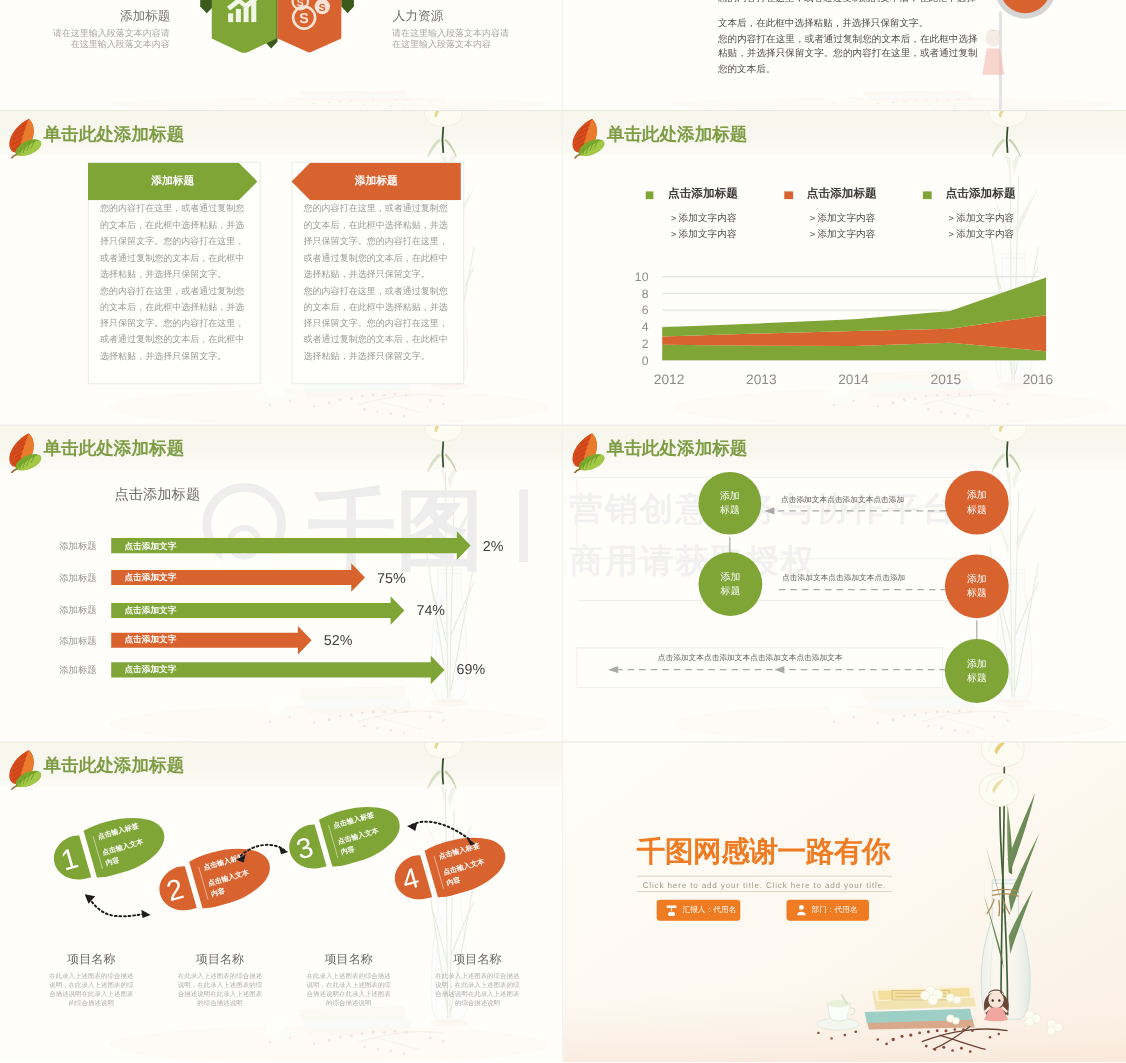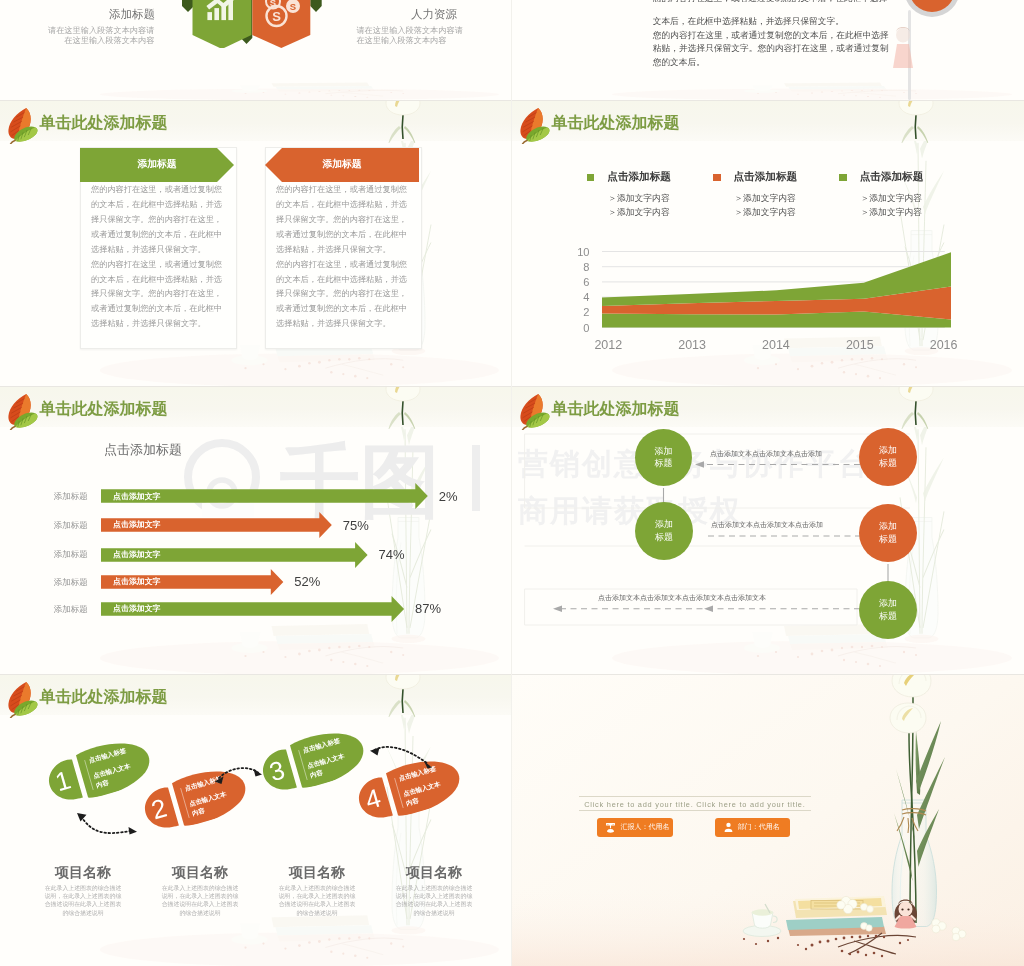--- a/index.html
+++ b/index.html
@@ -28,21 +28,21 @@
   .lg-lab{font-size:10.6px;font-weight:700;color:#3b3b3b;line-height:11px;}
   .lg-sub{font-size:8.8px;color:#4f4f4f;line-height:10px;}
 
   .barlab{font-size:8.5px;color:#959595;}
   .barinner{font-size:7.9px;color:#fff;font-weight:700;}
   .barval{font-size:13px;color:#3f3f3f;font-weight:400;}
 
   .node{position:absolute;border-radius:50%;display:flex;align-items:center;
      justify-content:center;color:#fff;font-size:9px;line-height:1.42;text-align:center;font-weight:400;}
   .conn-text{position:absolute;font-size:7px;color:#646464;white-space:nowrap;}
-  .itemname{font-size:14px;color:#6a6a6a;font-weight:700;}
+  .itemname{font-size:11px;color:#6a6a6a;font-weight:400;}
   .itemdesc{font-size:5.9px;line-height:8.2px;color:#adadad;text-align:center;}
 
   .thx{position:absolute;font-size:26px;font-weight:700;color:#ef7c22;letter-spacing:-0.4px;white-space:nowrap;line-height:1;}
   .thxsub{position:absolute;font-size:7.4px;color:#9b9e85;letter-spacing:.75px;white-space:nowrap;line-height:12px;text-align:center;}
   .pill{position:absolute;background:#ef7c22;border-radius:3px;display:flex;align-items:center;
      color:#fff;font-size:7px;}
 </style>
 </head>
 <body>
 
@@ -84,21 +84,21 @@
           <circle cx="368" cy="124" r="1.1"></circle>
      <circle cx="286" cy="115" r="1.1"></circle>
           <circle cx="264" cy="110" r="1.1"></circle>
      <circle cx="246" cy="114" r="1.1"></circle>
           <circle cx="392" cy="110" r="1.2"></circle>
      <circle cx="404" cy="113" r="1.1"></circle>
    </g>
       </svg>
       <div style="position: absolute; left: 55px; top: 7px; width: 100px; text-align: right; font-size: 11.5px; color: rgb(115, 115, 115);">添加标题</div>
       <div style="position: absolute; left: 47.8px; top: 25.8px; width: 106.6px; text-align: right; font-size: 8.2px; line-height: 9.7px; color: rgb(168, 168, 168);">请在这里输入段落文本内容请在这里输入段落文本内容</div>
-      <div style="position: absolute; left: 357px; top: 7px; width: 100px; text-align: right; font-size: 11.5px; color: rgb(115, 115, 115);">人力资源</div>
+      <div style="position: absolute; left: 357px; top: 7px; width: 100px; text-align: left; font-size: 11.5px; color: rgb(115, 115, 115);">人力资源</div>
       <div style="position: absolute; left: 356.4px; top: 25.8px; width: 106.6px; text-align: left; font-size: 8.2px; line-height: 9.7px; color: rgb(168, 168, 168);">请在这里输入段落文本内容请在这里输入段落文本内容</div>
       <svg width="150" height="56" viewBox="0 0 150 56" style="position:absolute;left:180px;top:-8px;">
    <path d="M2 0 L14 0 L14 14 L8 20 L2 14 Z" fill="#3d5a1d"></path>
    <path d="M60.8 0 L72.3 0 L72.3 46 L66.5 52 L60.8 46 Z" fill="#3d5a1d"></path>
    <path d="M130.3 0 L141.7 0 L141.7 14 L136 20 L130.3 14 Z" fill="#3d5a1d"></path>
    <path d="M12.5 0 L71.4 0 L71.4 43 L42 57 L12.5 43 Z" fill="#7ea536"></path>
    <path d="M72.3 0 L130.3 0 L130.3 43 L101.3 56 L72.3 43 Z" fill="#d9632e"></path>
    <g fill="#f2f6e6">
      <rect x="27.4" y="20.1" width="4.6" height="8"></rect>
      <rect x="34.4" y="16.1" width="4.6" height="12"></rect>
@@ -516,21 +516,21 @@
         <path d="M0 7.15 H169.82000000000002 V1 L182.32000000000002 14 L169.82000000000002 27 V20.85 H0 Z" fill="#d9632e"></path>
       </svg>
       <div class="barlab" style="position: absolute; left: 52.4px; top: 189.5px; width: 36.9px; text-align: center; line-height: 10px;">添加标题</div>
       <div class="barinner" style="position: absolute; left: 113.1px; top: 189.9px; line-height: 9px;">点击添加文字</div>
       <div class="barval" style="position: absolute; left: 294.32px; top: 187.2px; line-height: 15px;">52%</div>
       <svg width="305.064" height="28" viewBox="0 0 305.064 28" style="position:absolute;left:101px;top:207.9px;">
         <path d="M0 7.15 H290.564 V1 L303.064 14 L290.564 27 V20.85 H0 Z" fill="#7ea536"></path>
       </svg>
       <div class="barlab" style="position: absolute; left: 52.4px; top: 216.7px; width: 36.9px; text-align: center; line-height: 10px;">添加标题</div>
       <div class="barinner" style="position: absolute; left: 113.1px; top: 217.1px; line-height: 9px;">点击添加文字</div>
-      <div class="barval" style="position: absolute; left: 415.064px; top: 214.4px; line-height: 15px;">87%</div>
+      <div class="barval" style="position: absolute; left: 415.064px; top: 214.4px; line-height: 15px;">69%</div>
     </div>
   <div class="slide" id="sl-F" style="left:512px;top:387px;width:512px;height:287px;">
       <svg class="botart" width="512" height="132" viewBox="0 0 512 132" preserveAspectRatio="none">
    <g opacity="0.55">
      <ellipse cx="300" cy="116" rx="200" ry="17" fill="#fdf6f2"></ellipse>
      <path d="M272 84 L368 82 L370 92 L274 94 Z" fill="#f7f4ec"></path>
      <path d="M276 94 L372 92 L374 100 L278 102 Z" fill="#f3f7f4"></path>
      <path d="M278 102 L374 100 L376 106 L280 108 Z" fill="#fbf3ee"></path>
      <ellipse cx="250" cy="106" rx="18" ry="5" fill="#fafbf7"></ellipse>
      <path d="M240 90 h21 l-2.5 12 a8 4 0 0 1 -16 0 z" fill="#fdfdfa"></path>
@@ -951,20 +951,21 @@
     <circle cx="294" cy="274" r="1.2"></circle>
           <circle cx="286" cy="270" r="1.1"></circle>
     <circle cx="256" cy="266" r="1.2"></circle>
           <circle cx="244" cy="269" r="1.1"></circle>
     <circle cx="232" cy="264" r="1.1"></circle>
           <circle cx="266" cy="263" r="1.2"></circle>
     <circle cx="388" cy="268" r="1.2"></circle>
           <circle cx="396" cy="265" r="1.1"></circle>
   </g>
   </svg>
+      <div class="thx" style="left: 66.9px; top: 86px;">千图网感谢一路有你</div>
       <div class="thxsub" style="left: 66.9px; top: 123.5px; width: 232px; text-align: center;">Click here to add your title. Click here to add your title.</div>
       <div style="position: absolute; left: 66.9px; top: 120.6px; width: 232px; height: 1px; background: rgb(220, 216, 200);"></div>
       <div style="position: absolute; left: 66.9px; top: 135.3px; width: 232px; height: 1px; background: rgb(220, 216, 200);"></div>
       <div class="pill" style="left: 85.4px; top: 142.9px; width: 76px; height: 19px;">
         <svg width="13" height="13" viewBox="0 0 20 20" style="margin:0 3px 0 7px">
         <path d="M4 4 h12 v2 h-12 z M10 6 v5 M6 16 a4 3 0 0 1 8 0 z" fill="none" stroke="#fff" stroke-width="1.6"></path>
           <ellipse cx="10" cy="15.5" rx="5" ry="2.6" fill="#fff"></ellipse>
           <path d="M4 4 h12 l-6 3 z" fill="#fff"></path>
       </svg>
         <span>汇报人：代用名</span>

